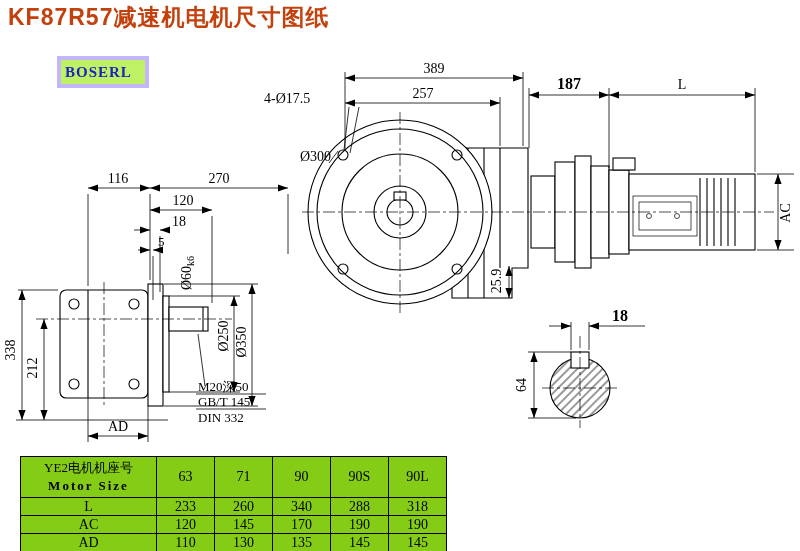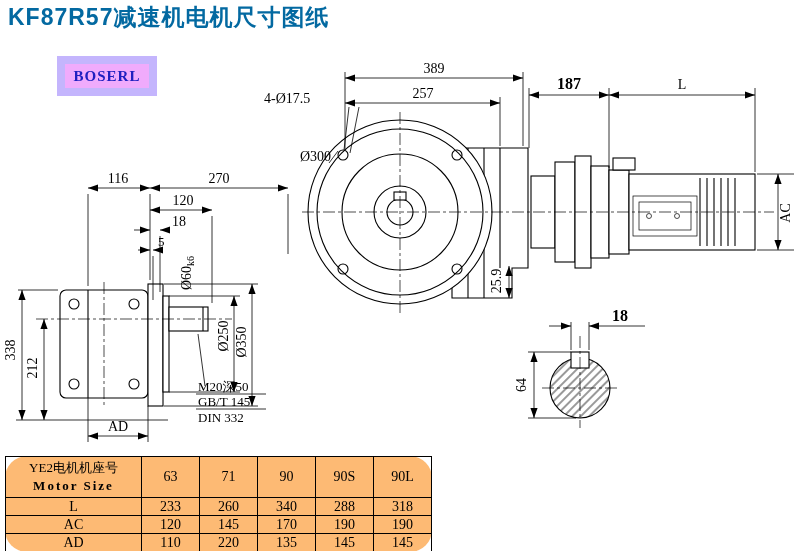--- a/index.html
+++ b/index.html
@@ -1,31 +1,31 @@
 <!DOCTYPE html>
 <html><head>
 <meta charset="utf-8">
 <style>
   html,body{margin:0;padding:0;background:#ffffff;}
   .sheet{position:relative;width:800px;height:551px;background:#fff;overflow:hidden;font-family:"Liberation Serif",serif;}
-  .title{position:absolute;left:8px;top:2px;margin:0;font-family:"Liberation Sans",sans-serif;font-size:23px;font-weight:bold;color:#0369a1;letter-spacing:1px;}
-  .logo{position:absolute;left:57px;top:56px;min-width:76px;height:24px;border:8px solid #c4b5fd;background:#f0abfc;display:flex;align-items:center;justify-content:center;font-family:"Liberation Serif",serif;font-size:15px;font-weight:bold;color:#2020c0;letter-spacing:1px;padding:0 4px;}
+  .title{position:absolute;left:8px;top:2px;margin:0;font-family:"Liberation Sans",sans-serif;font-size:23px;font-weight:bold;color:#c2410c;letter-spacing:1px;}
+  .logo{position:absolute;left:57px;top:56px;min-width:76px;height:24px;border:4px solid #c4b5fd;background:#bef264;display:flex;align-items:center;justify-content:flex-start;font-family:"Liberation Serif",serif;font-size:15px;font-weight:bold;color:#2020c0;letter-spacing:1px;padding:0 4px;}
   svg.draw{position:absolute;left:0;top:0;}
 
   
   .ol{stroke:#000;stroke-width:1.1;fill:none;}
   .fw{stroke:#000;stroke-width:1.1;fill:#fff;}
   .thin{stroke:#000;stroke-width:0.7;fill:none;}
   .dim{stroke:#000;stroke-width:0.8;fill:none;}
   .cl{stroke:#000;stroke-width:0.7;fill:none;stroke-dasharray:12 3 3 3;}
   text.dt{font-family:"Liberation Serif",serif;font-size:14px;fill:#000;}
   text.dtb{font-family:"Liberation Serif",serif;font-size:16px;font-weight:bold;fill:#000;}
   text.dts{font-family:"Liberation Serif",serif;font-size:13px;fill:#000;}
 
-  .size-table{position:absolute;left:5px;top:456px;border-collapse:collapse;table-layout:fixed;background:#fdba74;border-radius:22px;}
+  .size-table{position:absolute;left:20px;top:456px;border-collapse:collapse;table-layout:fixed;background:#84cc16;}
   .size-table td,.size-table th{border:1px solid #000;text-align:center;vertical-align:middle;font-family:"Liberation Serif",serif;font-size:14px;font-weight:normal;color:#000;padding:0;height:17px;}
   .size-table .hrow th{height:40px;}
   .size-table .hcell div{line-height:18px;font-size:13px;}
   .size-table .hcell .en{letter-spacing:2px;font-weight:bold;}
 </style>
 </head>
 <body>
 
 <div class="sheet">
 
@@ -246,21 +246,21 @@
       <td>AC</td>
       <td>120</td>
       <td>145</td>
       <td>170</td>
       <td>190</td>
       <td>190</td>
     </tr>
     <tr>
       <td>AD</td>
       <td>110</td>
-      <td>220</td>
+      <td>130</td>
       <td>135</td>
       <td>145</td>
       <td>145</td>
     </tr>
   </tbody>
     </table>
 
 </div>
 
 </body></html>

